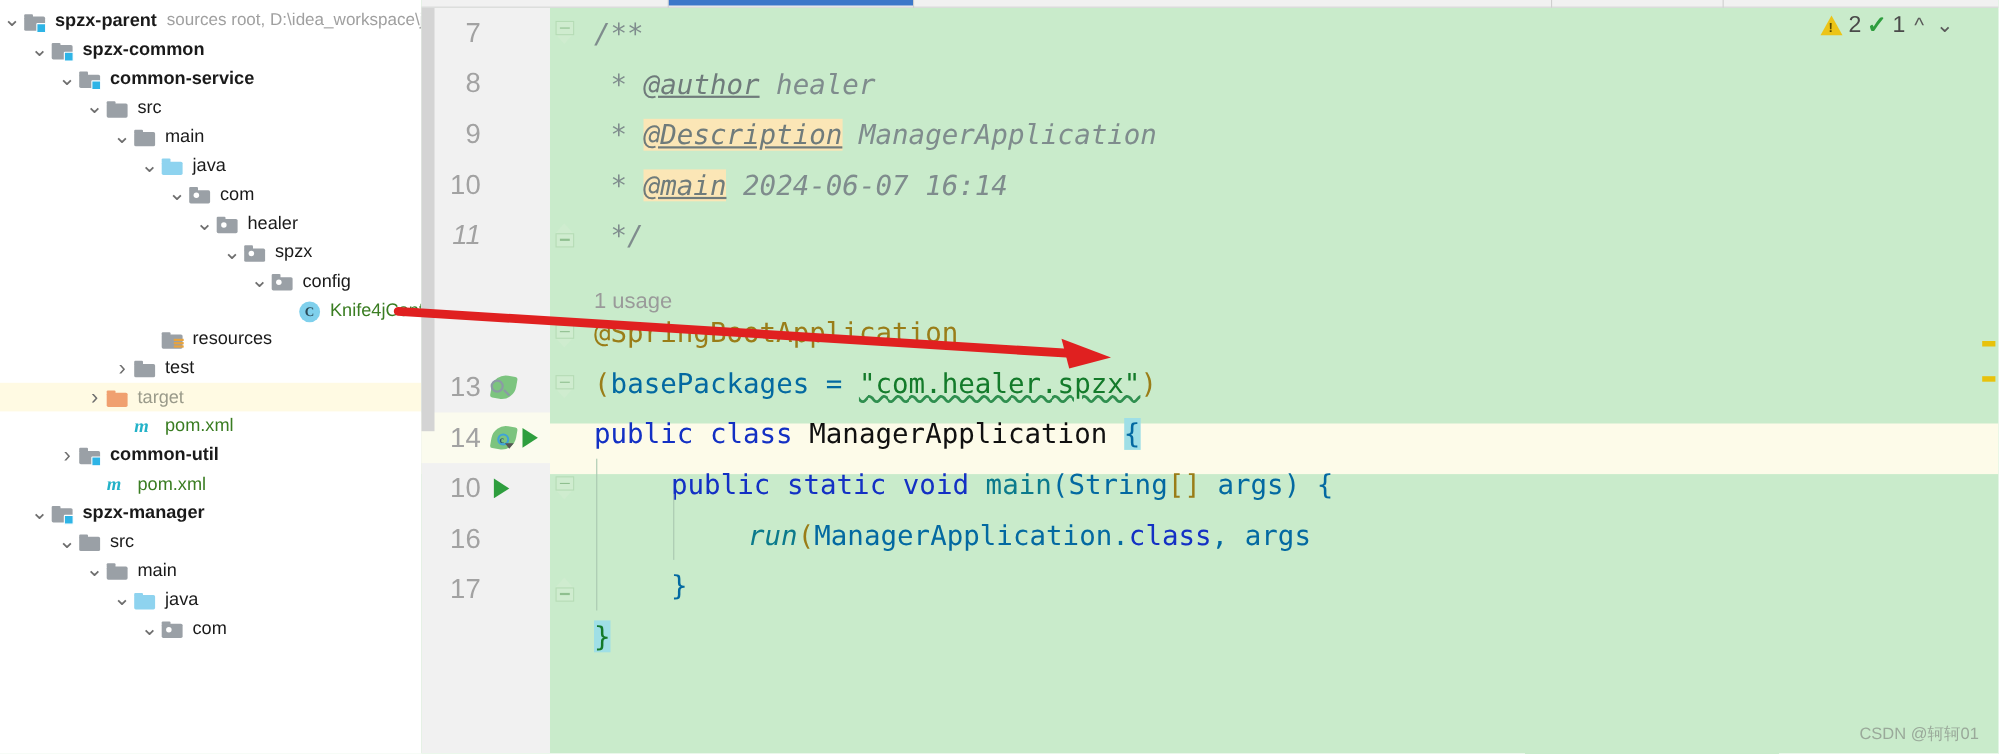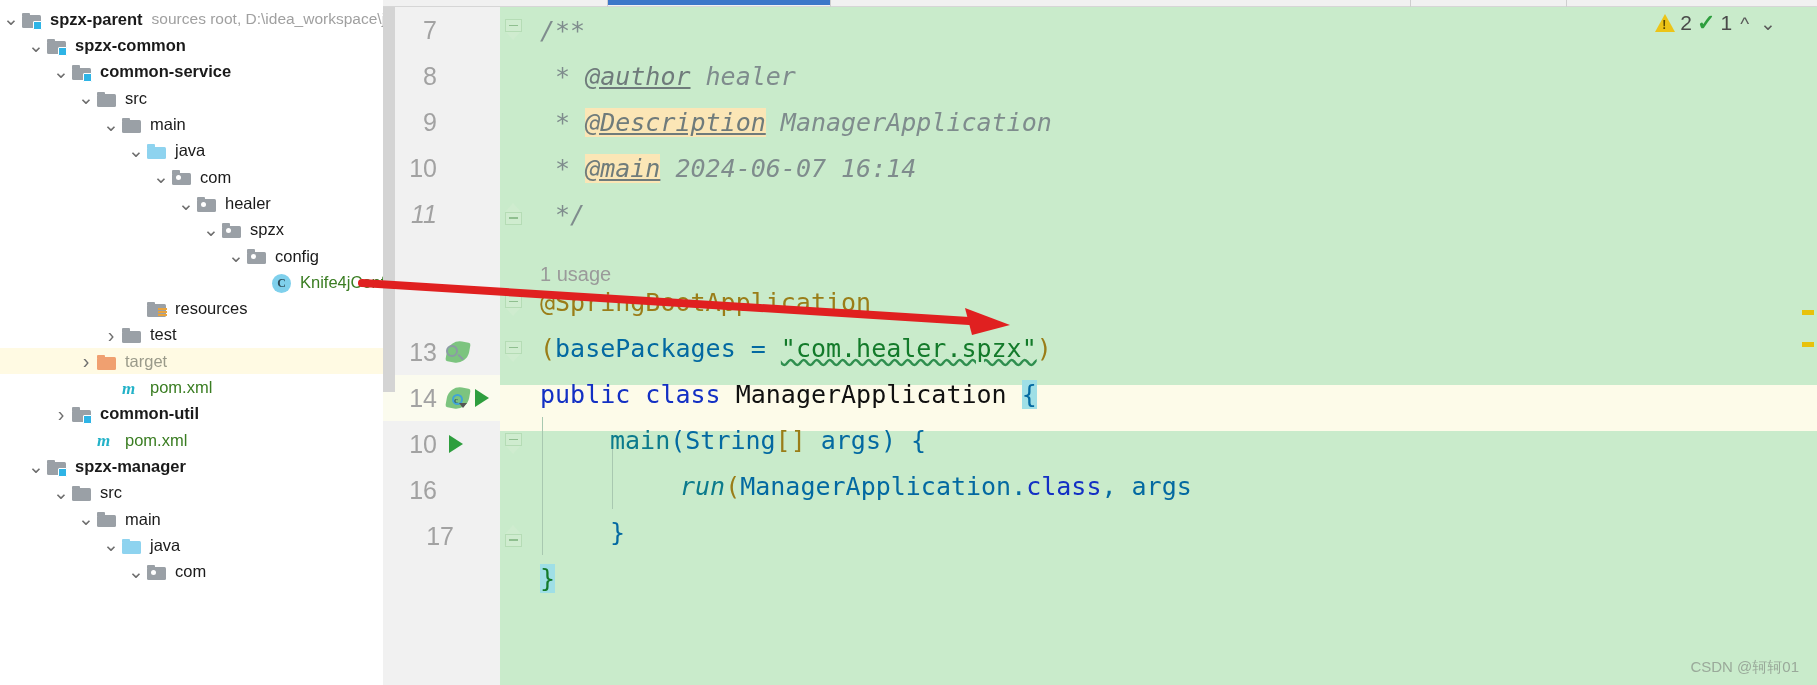--- a/index.html
+++ b/index.html
@@ -489,21 +489,21 @@
         <div class="gutter-row" style="top: 414px;">
           <span class="lnum">10</span>
           <span class="gicons">
             <span class="run-ico"></span>
           </span>
         </div>
         <div class="gutter-row" style="top: 460px;">
           <span class="lnum">16</span>
           <span class="gicons"></span>
         </div>
-        <div class="gutter-row" style="top: 506px; margin-left: 17px;">
+        <div class="gutter-row" style="top: 506px;">
           <span class="lnum">17</span>
           <span class="gicons"></span>
         </div>
       </div>
     <div id="foldcol">
         <div class="fold-marker" style="top: 12px;">
           <span class="tip"></span>
           <span class="body"></span>
           <span class="dash"></span>
         </div>
@@ -565,21 +565,21 @@
 
       <div class="code-line" style="top:318px; padding-left:14px;">
         <span class="c-brk">(</span><span class="c-plain">basePackages</span><span class="c-plain"> = </span><span class="c-str squig">"com.healer.spzx"</span><span class="c-brk">)</span>
       </div>
 
       <div class="code-line" style="top:364px; padding-left:14px;">
         <span class="c-kw">public class </span><span class="c-cls">ManagerApplication </span><span class="c-plain brace-hl">{</span>
       </div>
 
       <div class="code-line" style="top:410px; padding-left:84px;">
-        <span class="c-meth">main</span><span class="c-plain">(</span><span class="c-plain">String</span><span class="c-brk">[]</span><span class="c-plain"> args</span><span class="c-plain">) </span><span class="c-plain">{</span>
+        <span class="c-kw">public static void </span><span class="c-meth">main</span><span class="c-plain">(</span><span class="c-plain">String</span><span class="c-brk">[]</span><span class="c-plain"> args</span><span class="c-plain">) </span><span class="c-plain">{</span>
       </div>
 
       <div class="code-line" style="top:456px; padding-left:154px;">
         <span class="c-meth-i">run</span><span class="c-brk">(</span><span class="c-plain">ManagerApplication.</span><span class="c-kw">class</span><span class="c-plain">, args</span>
       </div>
 
       <div class="code-line" style="top:502px; padding-left:84px;">
         <span class="c-plain">}</span>
       </div>
 

